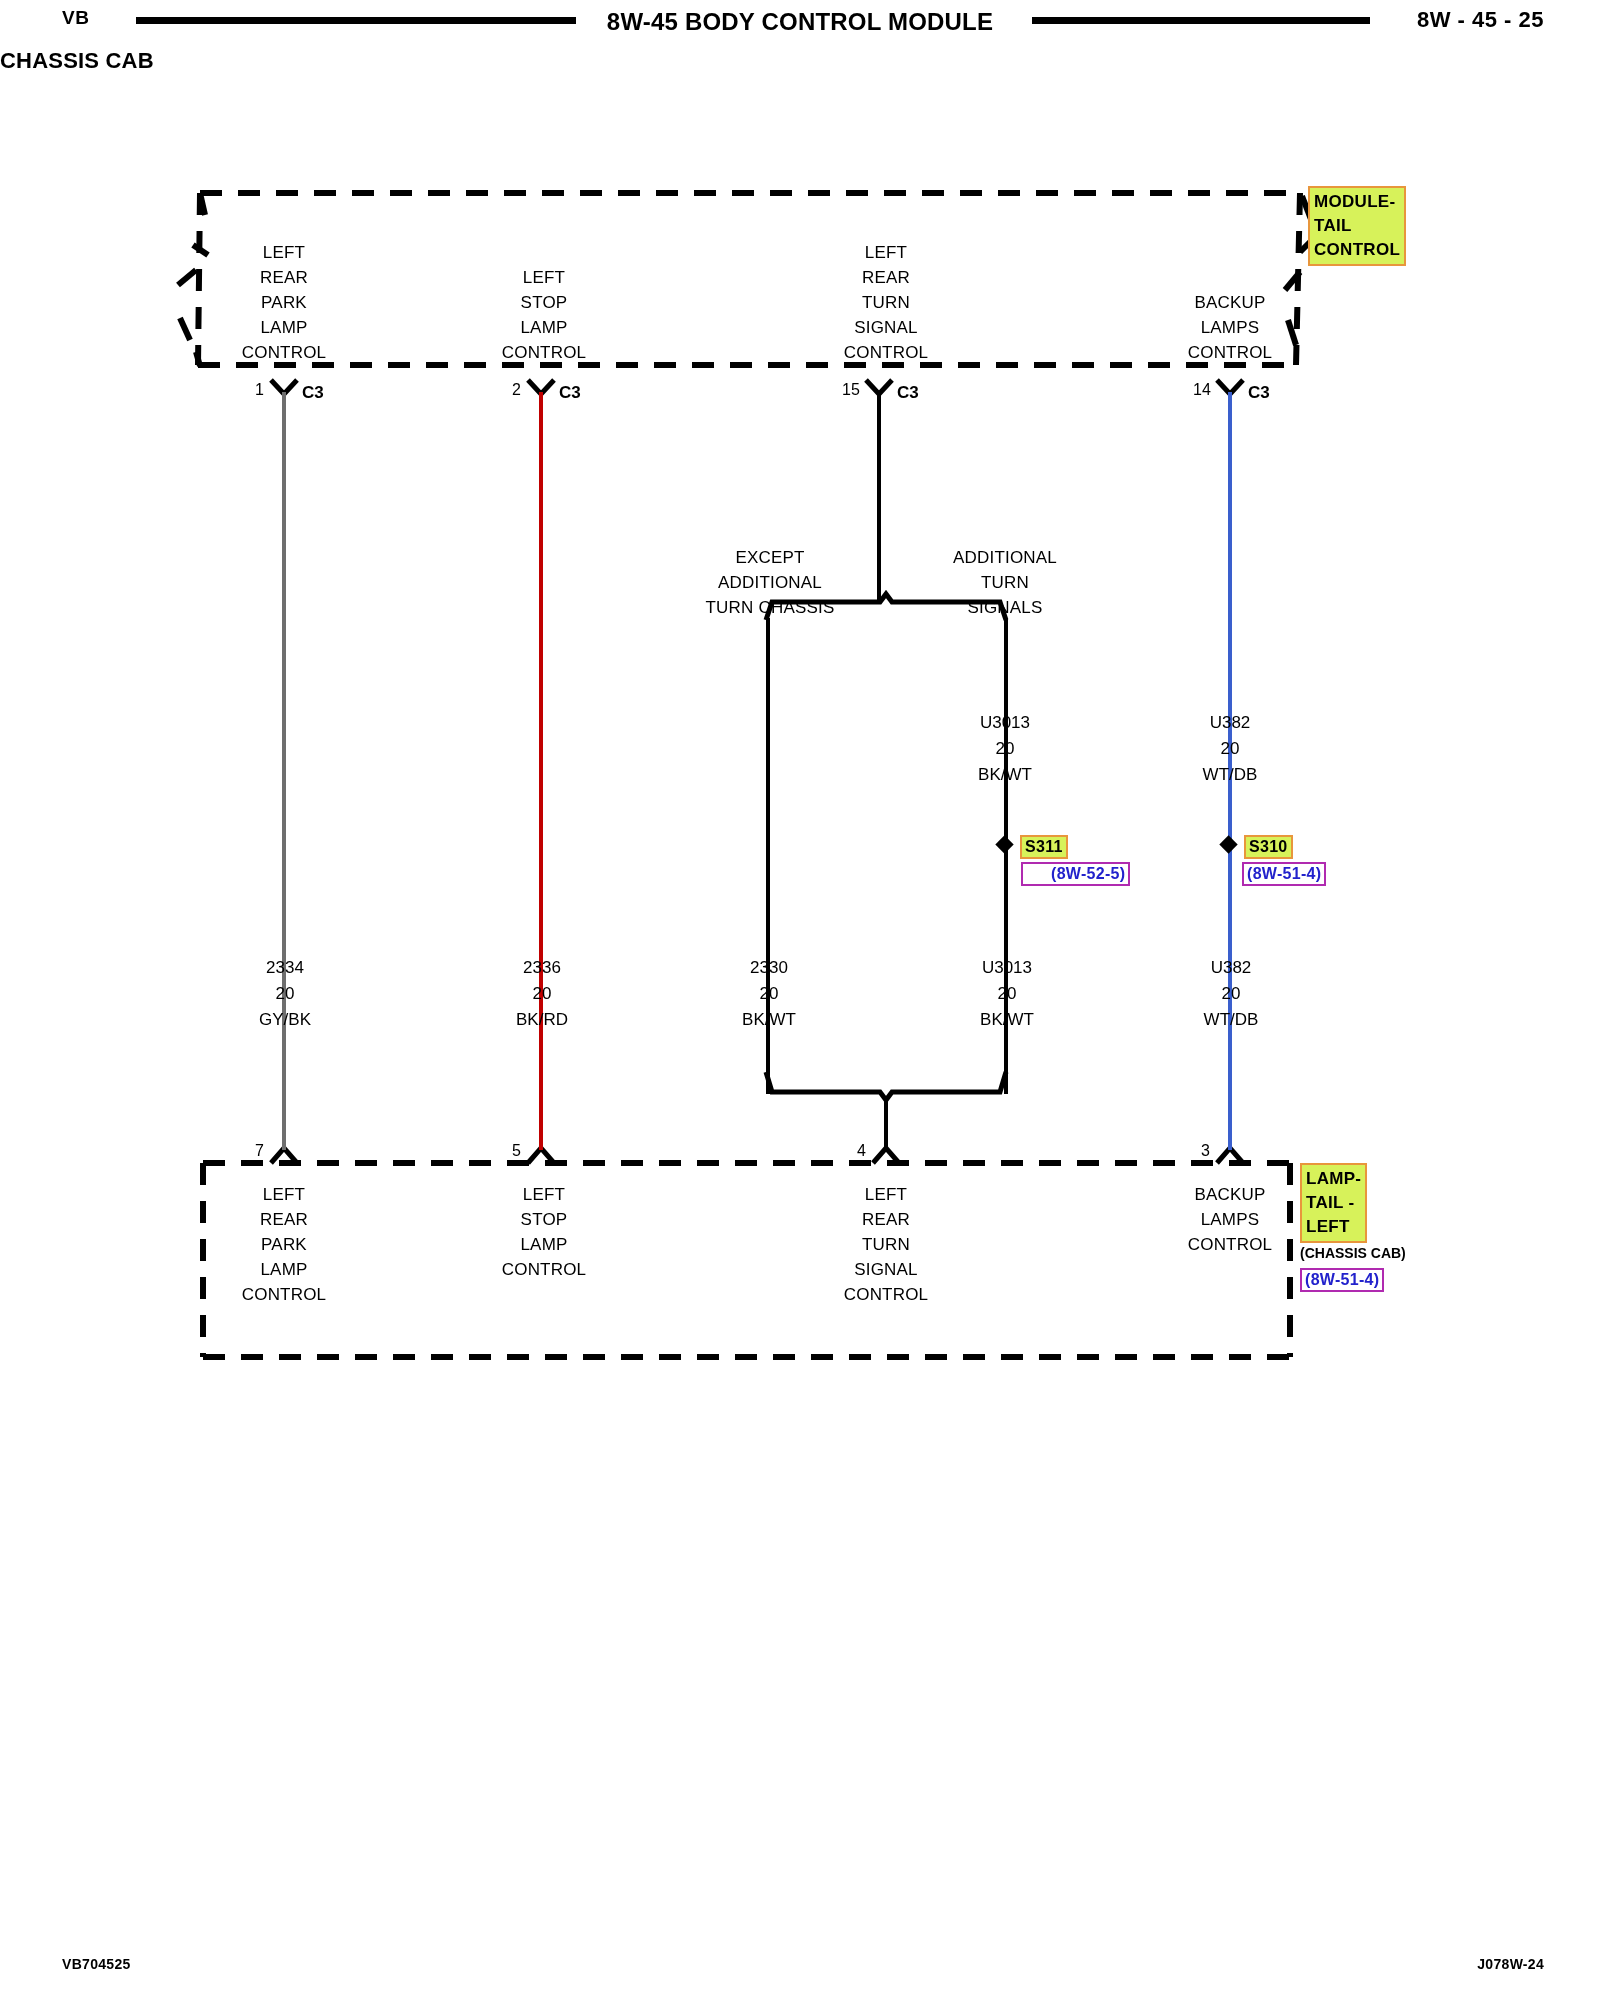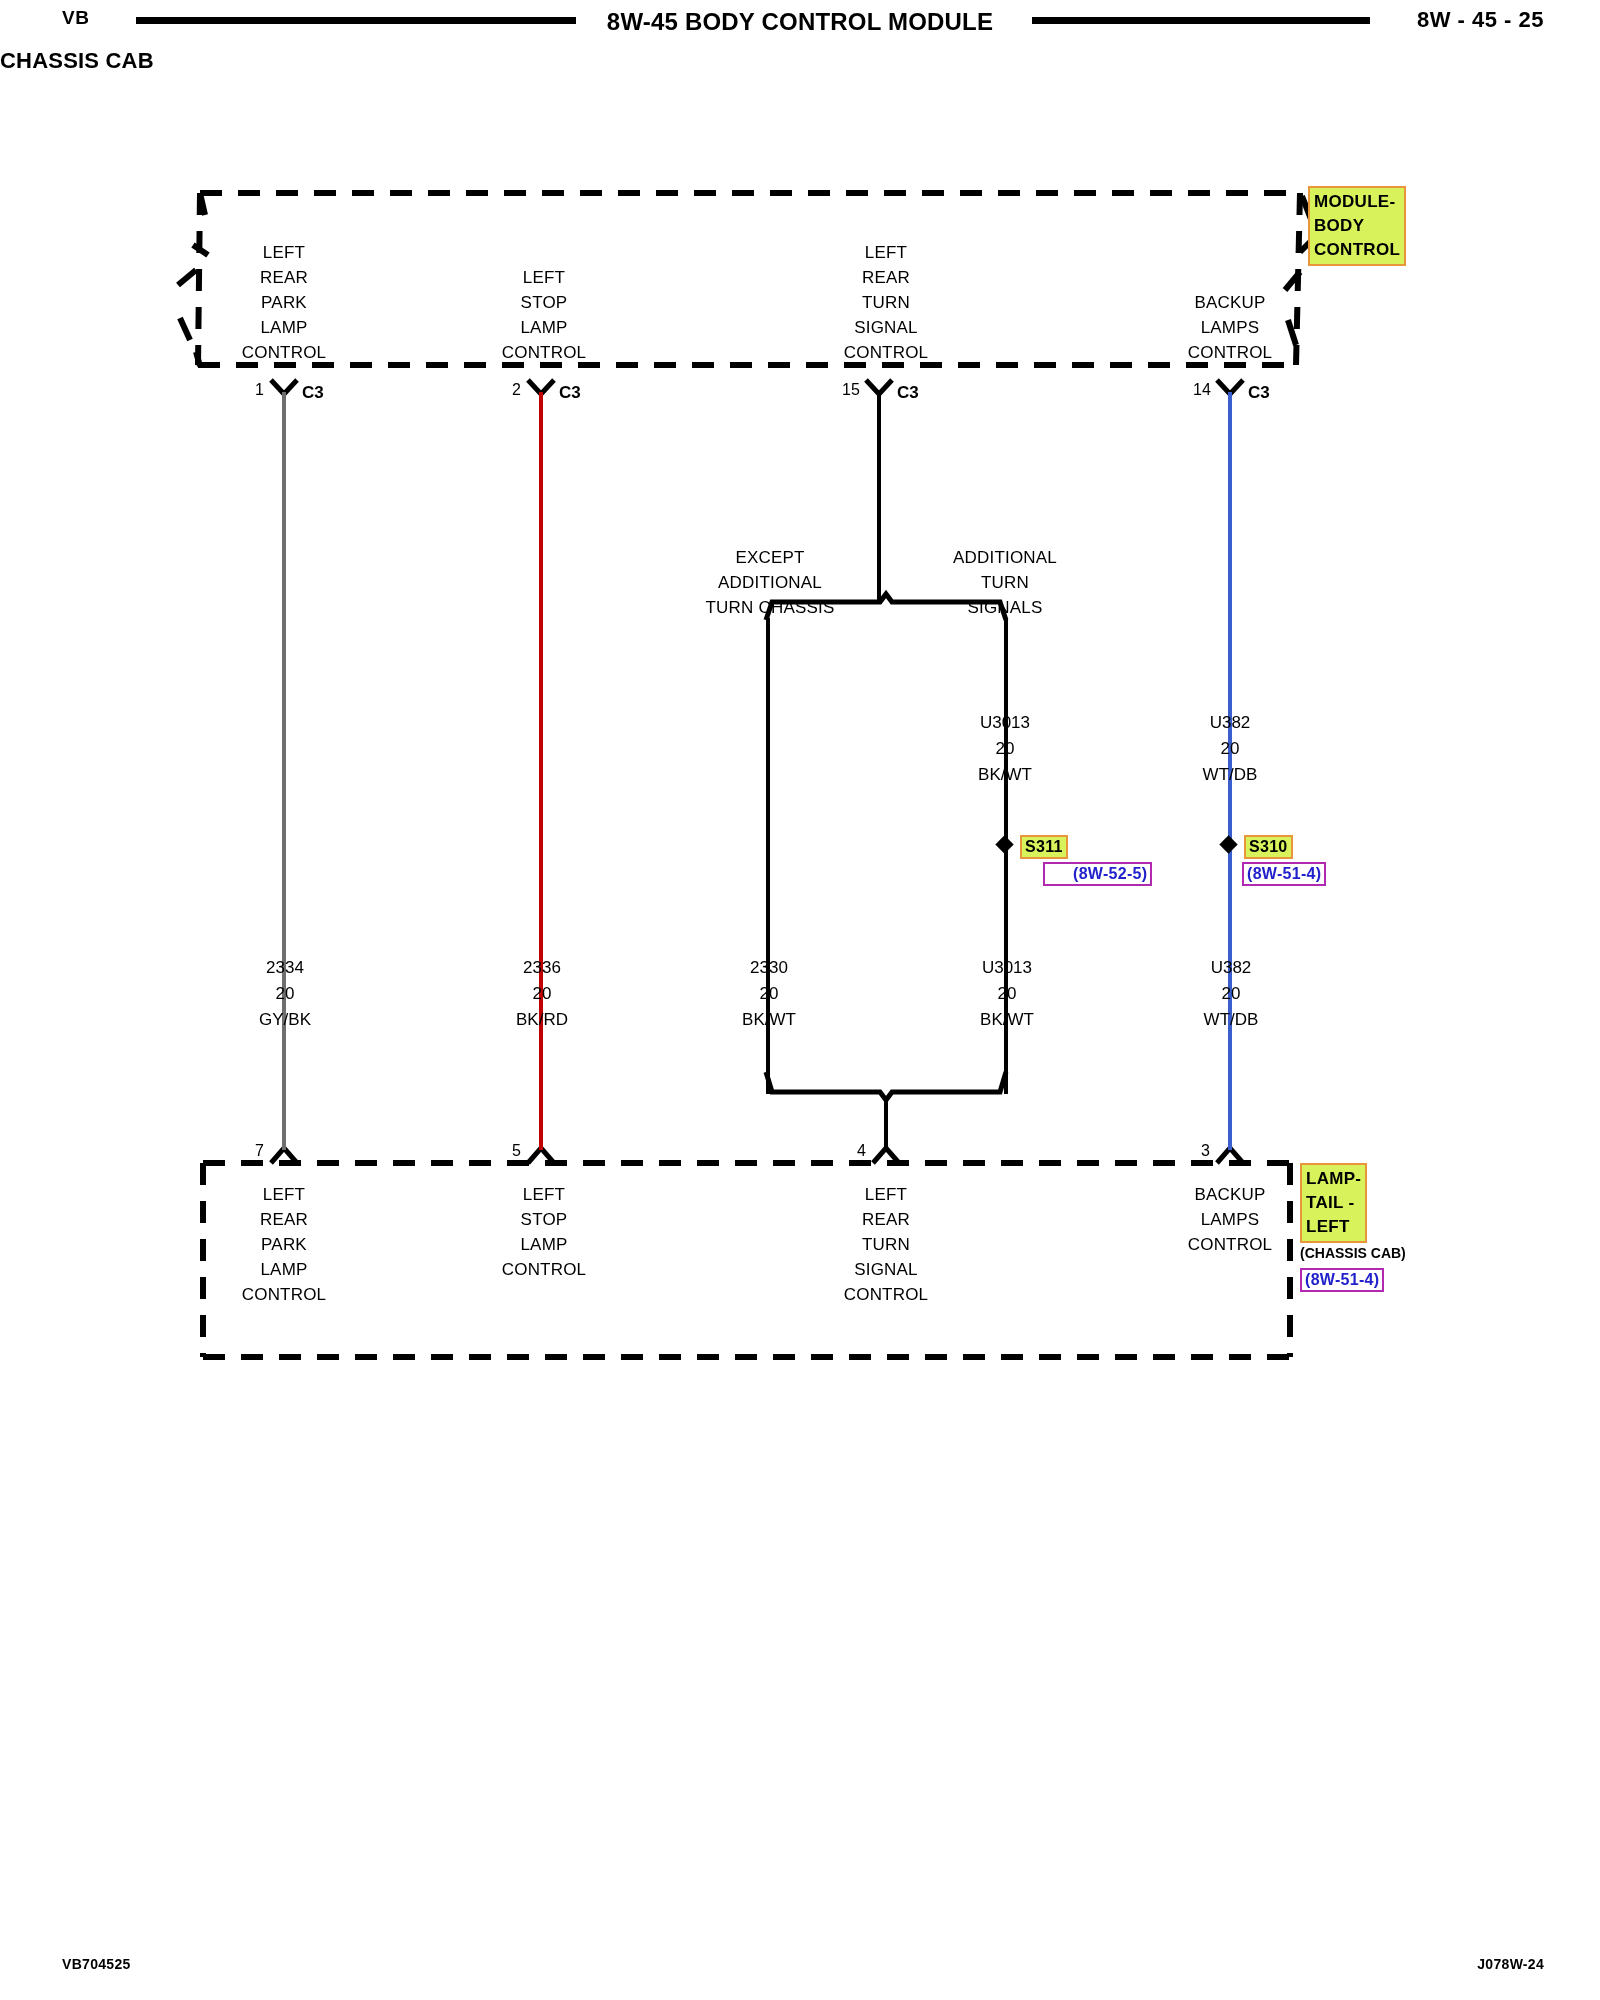--- a/index.html
+++ b/index.html
@@ -114,21 +114,21 @@
     <g stroke-width="5" fill="none">
       <path d="M271 1163 L284 1148 L297 1163" stroke="#000"></path>
       <path d="M528 1163 L541 1148 L554 1163" stroke="#000"></path>
       <path d="M873 1163 L886 1148 L899 1163" stroke="#000"></path>
       <path d="M1217 1163 L1230 1148 L1243 1163" stroke="#000"></path>
     </g>
   </svg>
 
   <div class="tagMod" style="left:1308px;top:186px;">
     <div>MODULE-</div>
-    <div>BODY</div>
+    <div>TAIL</div>
     <div>CONTROL</div>
   </div>
 
   <div class="coltext" style="left:184px;top:240px;width:200px;">
     <div>LEFT</div>
     <div>REAR</div>
     <div>PARK</div>
     <div>LAMP</div>
     <div>CONTROL</div>
   </div>
@@ -194,21 +194,21 @@
     <div>BK/WT</div>
   </div>
   <div class="wspec" style="left:1135px;top:710px;width:190px;">
     <div>U382</div>
     <div>20</div>
     <div>WT/DB</div>
   </div>
 
   <div class="splice-dot" style="left:998px;top:838px;"></div>
   <div class="tagY" style="left:1020px;top:835px;">S311</div>
-  <div class="tagRef" style="left:1043px;top:862px;padding-left:28px;">(8W-52-5)</div>
+  <div class="tagRef" style="left:1021px;top:862px;padding-left:28px;">(8W-52-5)</div>
 
   <div class="splice-dot" style="left:1222px;top:838px;"></div>
   <div class="tagY" style="left:1244px;top:835px;">S310</div>
   <div class="tagRef" style="left:1242px;top:862px;">(8W-51-4)</div>
 
   <div class="wspec" style="left:190px;top:955px;width:190px;">
     <div>2334</div>
     <div>20</div>
     <div>GY/BK</div>
   </div>

